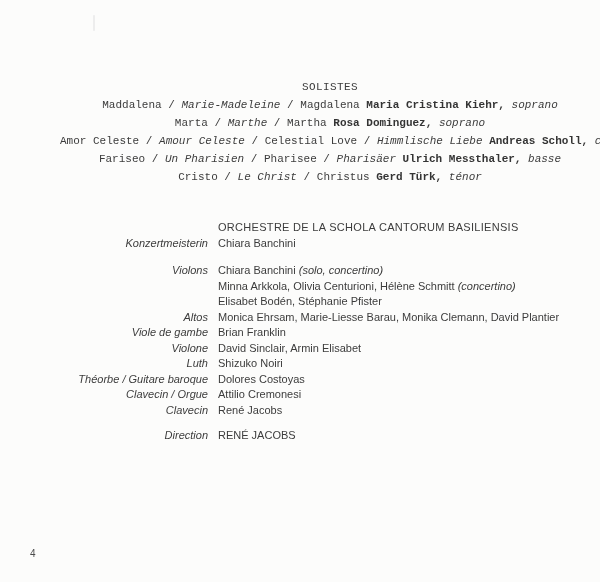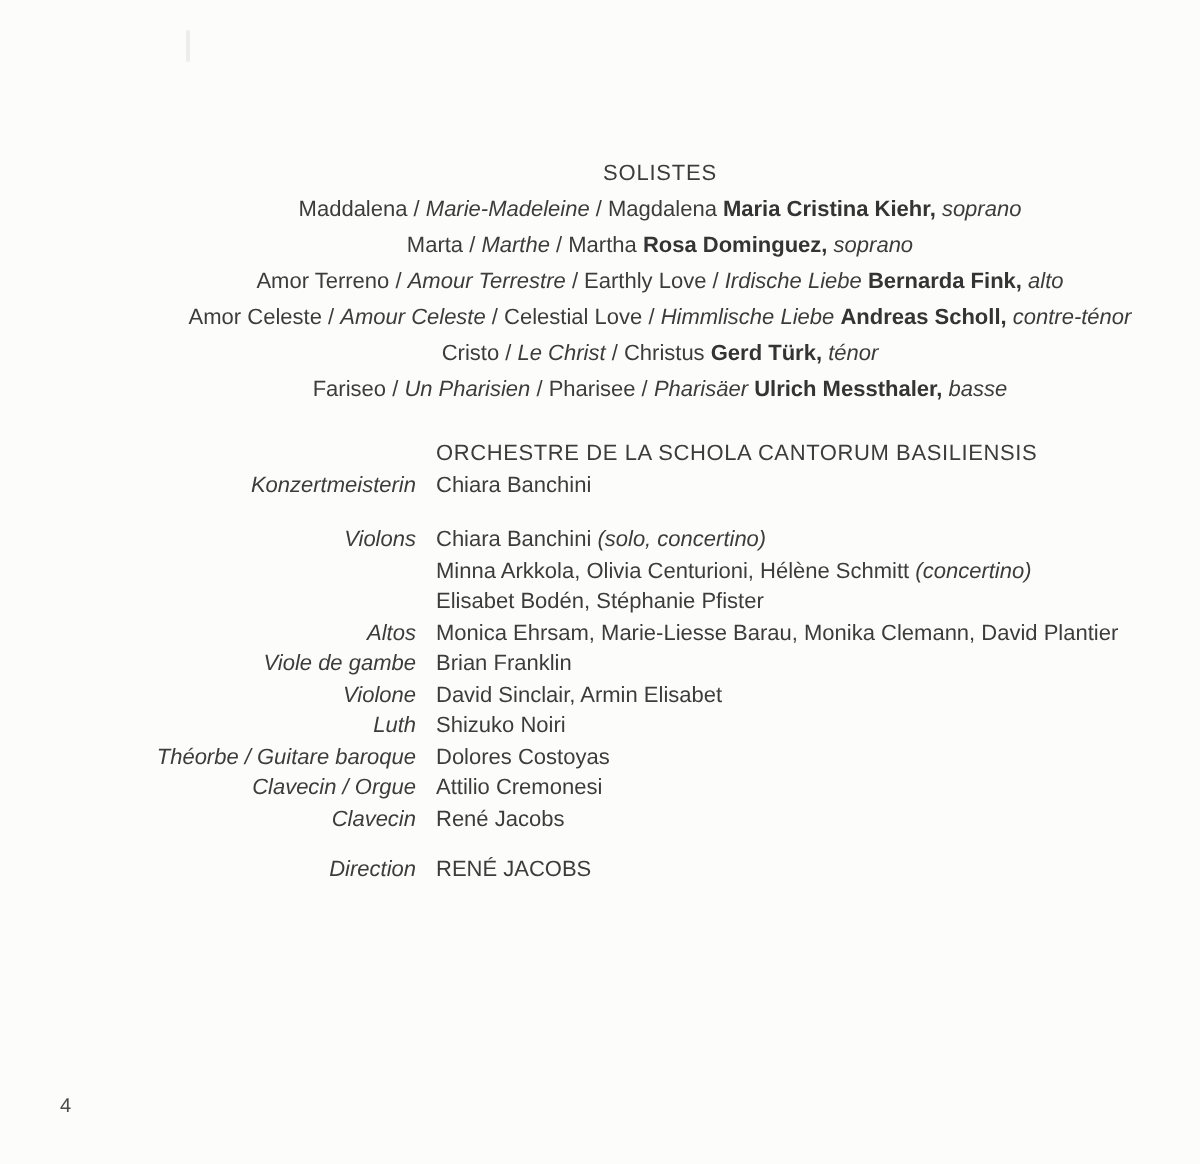--- a/index.html
+++ b/index.html
@@ -3,21 +3,21 @@
 <meta charset="utf-8">
 <style>
   html,body{margin:0;padding:0;background:#ffffff;}
   .page{
     position:relative;width:600px;height:582px;overflow:hidden;
     background:#fcfcfb;color:#3c3c3c;
     font-family:"Liberation Sans","DejaVu Sans",sans-serif;
     -webkit-font-smoothing:antialiased;
   }
   .artifact{position:absolute;left:93px;top:15px;width:2px;height:16px;background:#ededed;border-radius:1px;}
-  .soloists{position:absolute;top:78px;left:60px;width:540px;text-align:center;font-size:11px;line-height:18px;}
+  .soloists{position:absolute;top:78px;left:60px;width:540px;text-align:center;font-size:11px;line-height:18px;font-family:Liberation Mono, monospace;}
   .sol-heading{letter-spacing:.4px;}
   .sline{white-space:nowrap;}
   .orchestra{position:absolute;top:220px;left:50px;width:540px;font-size:11px;line-height:15.5px;}
   .oheading{margin-left:168px;letter-spacing:.3px;white-space:nowrap;}
   .orow{position:relative;}
   .orow.gap{margin-bottom:12px;}
   .role{position:absolute;left:0;top:0;width:158px;text-align:right;font-style:italic;white-space:nowrap;}
   .olines{margin-left:168px;}
   .oline{white-space:nowrap;}
   .direction-row{margin-top:10px;}
@@ -29,24 +29,23 @@
 <body>
 
 <div class="page">
   <div class="artifact"></div>
 
   <section class="soloists">
     <div class="sline sol-heading">SOLISTES</div>
     <div>
         <div class="sline"><span>Maddalena / </span><span class="it">Marie-Madeleine</span><span> / Magdalena </span><span class="bd">Maria Cristina Kiehr,</span><span> </span><span class="it">soprano</span></div>
         <div class="sline"><span>Marta / </span><span class="it">Marthe</span><span> / Martha </span><span class="bd">Rosa Dominguez,</span><span> </span><span class="it">soprano</span></div>
-        <div class="sline"><span>Amor Terreno / </span><span class="it">Amour Terrestre</span><span> / Earthly Love / </span><span class="it">Irdische Liebe</span><span> </span><span class="bd">Bernarda Fink,</span><span> </span><span class="it">alto</span></div>
         <div class="sline"><span>Amor Celeste / </span><span class="it">Amour Celeste</span><span> / Celestial Love / </span><span class="it">Himmlische Liebe</span><span> </span><span class="bd">Andreas Scholl,</span><span> </span><span class="it">contre-ténor</span></div>
+        <div class="sline"><span>Fariseo / </span><span class="it">Un Pharisien</span><span> / Pharisee / </span><span class="it">Pharisäer</span><span> </span><span class="bd">Ulrich Messthaler,</span><span> </span><span class="it">basse</span></div>
         <div class="sline"><span>Cristo / </span><span class="it">Le Christ</span><span> / Christus </span><span class="bd">Gerd Türk,</span><span> </span><span class="it">ténor</span></div>
-        <div class="sline"><span>Fariseo / </span><span class="it">Un Pharisien</span><span> / Pharisee / </span><span class="it">Pharisäer</span><span> </span><span class="bd">Ulrich Messthaler,</span><span> </span><span class="it">basse</span></div>
       </div>
   </section>
 
   <section class="orchestra">
     <div class="oheading">ORCHESTRE DE LA SCHOLA CANTORUM BASILIENSIS</div>
     <div>
         <div class="orow gap">
           <span class="role">Konzertmeisterin</span>
           <div class="olines">
             <div class="oline"><span>Chiara Banchini</span></div>

